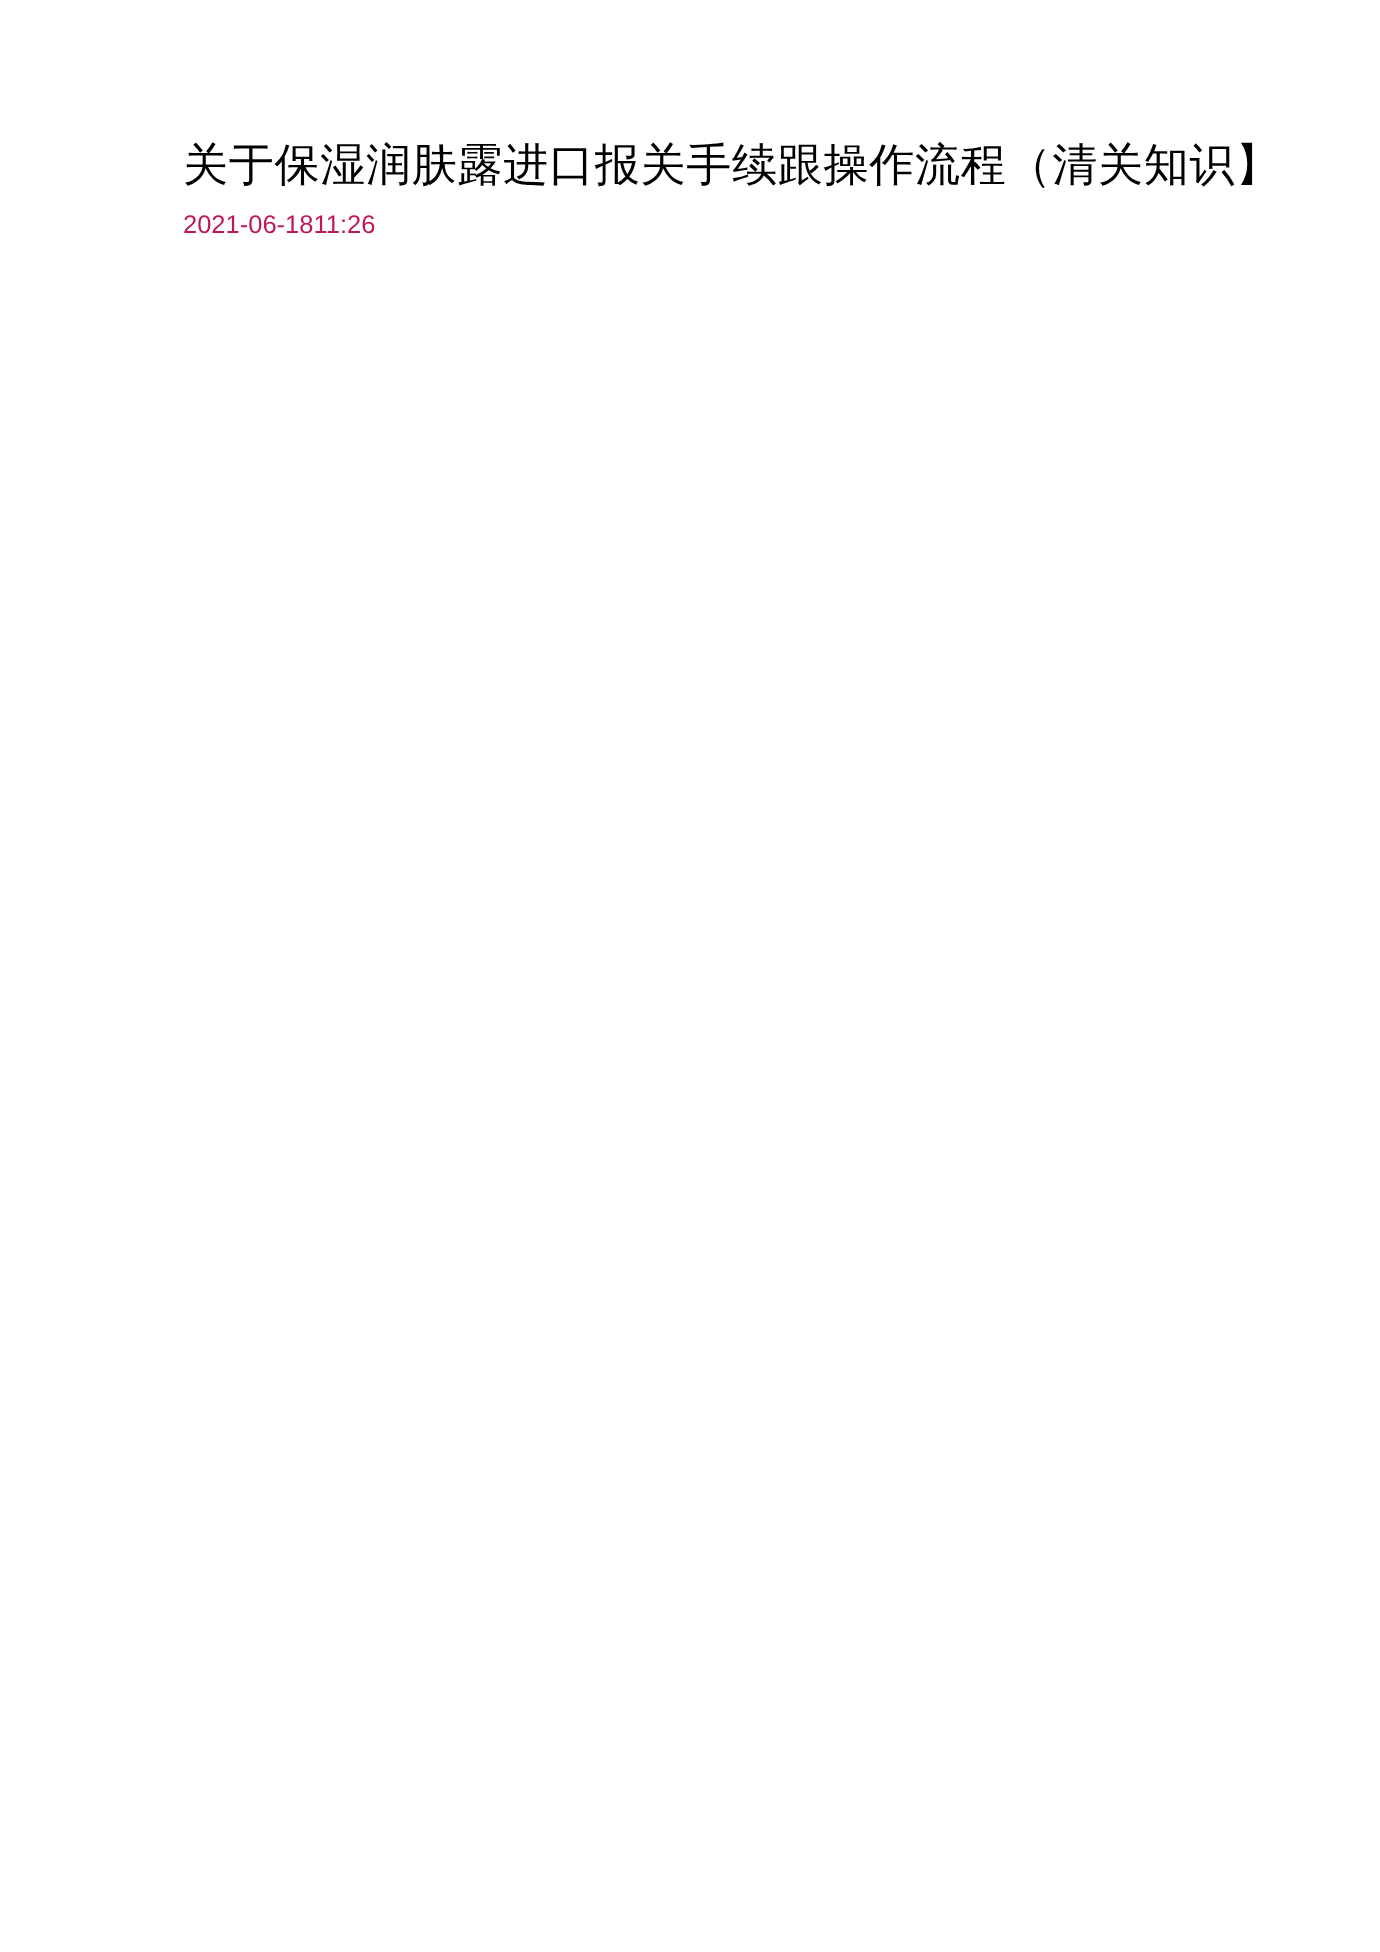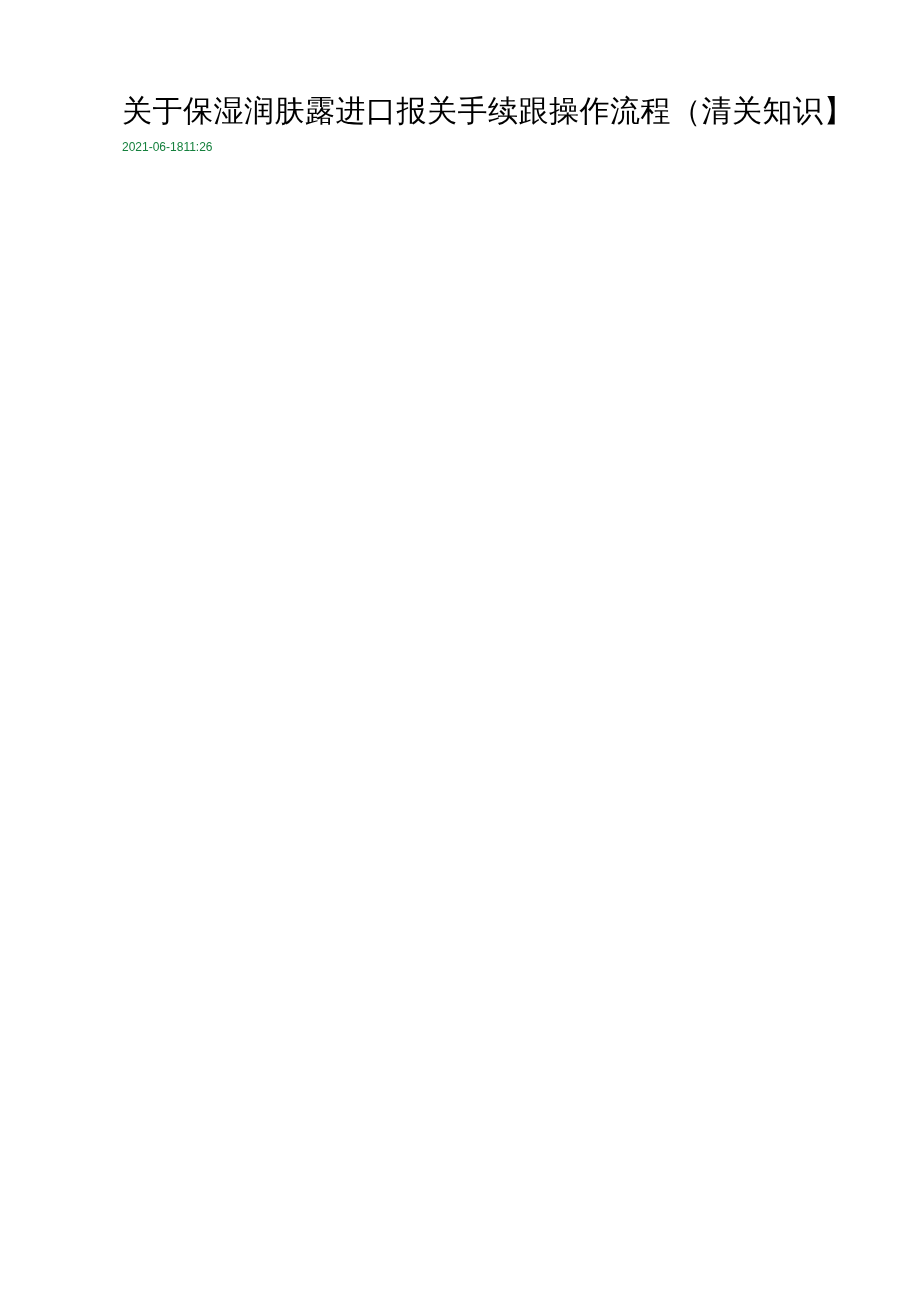--- a/index.html
+++ b/index.html
@@ -20,22 +20,22 @@
     .title {
       font-size: 30px;
       font-weight: normal;
       color: #000000;
       line-height: 1.4;
       margin-bottom: 8px;
       font-family: Liberation Sans, sans-serif;
       letter-spacing: 0.5px;
     }
     .timestamp {
-      font-size: 12px;
-      color: #15803d;
+      font-size: 17px;
+      color: #be185d;
       margin-bottom: 12px;
       font-family: Arial, sans-serif;
     }
     .body-text {
       font-size: 18px;
       color: #000000;
       line-height: 1.5;
       font-family: "SimSun", "宋体", serif;
     }
   </style>

